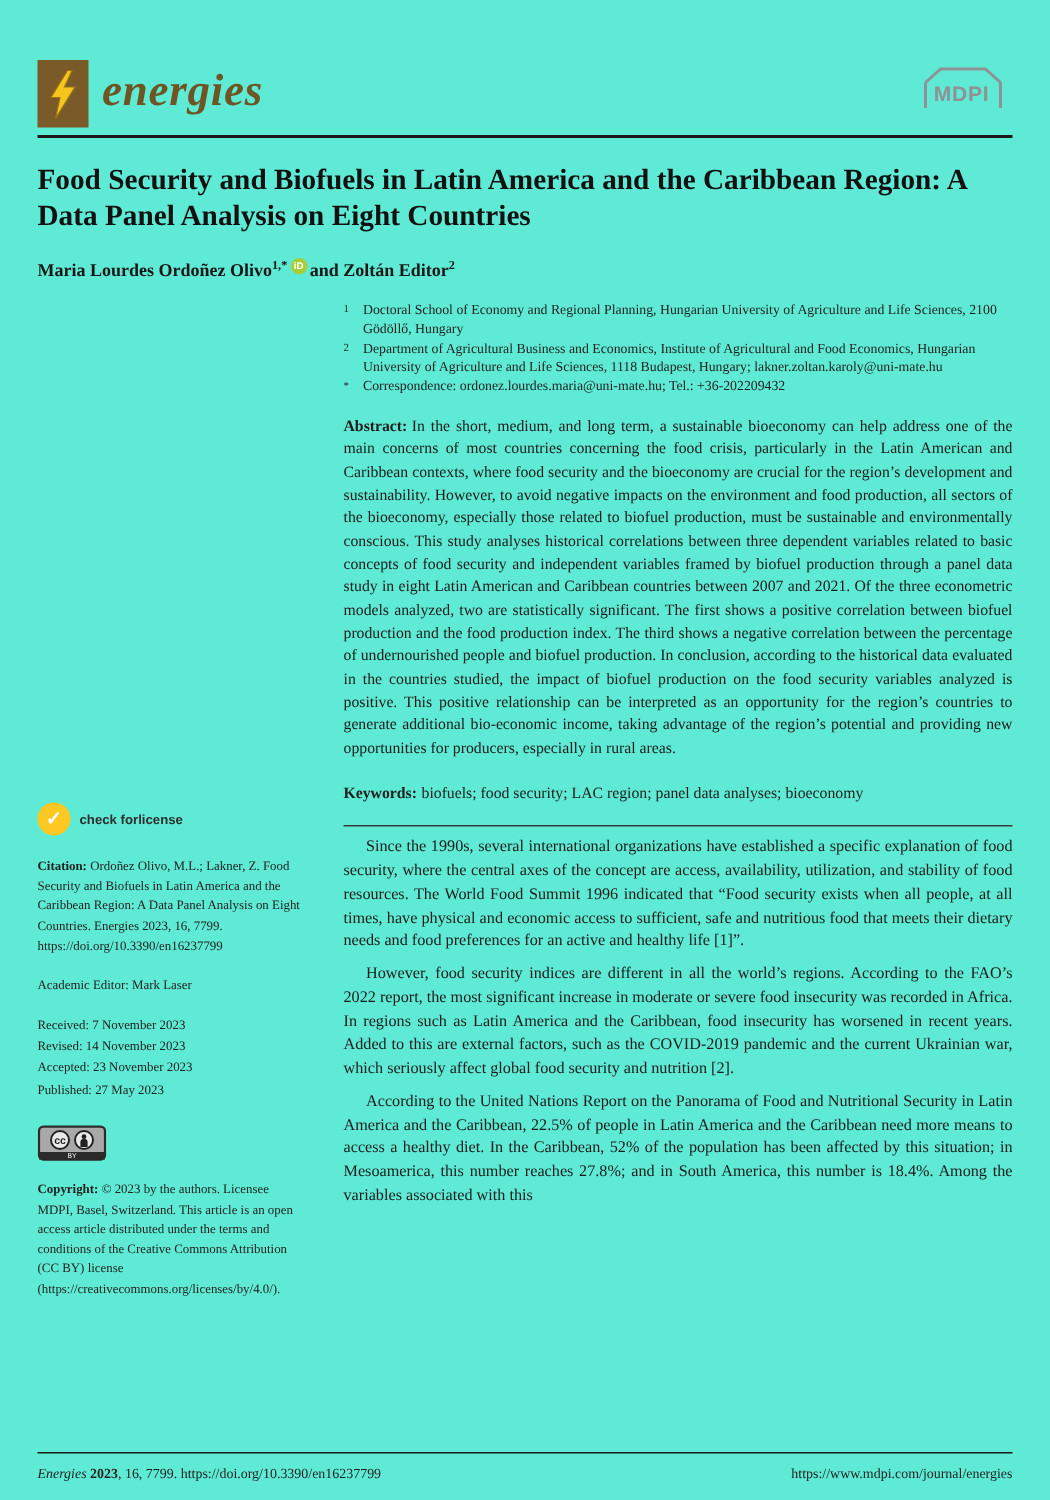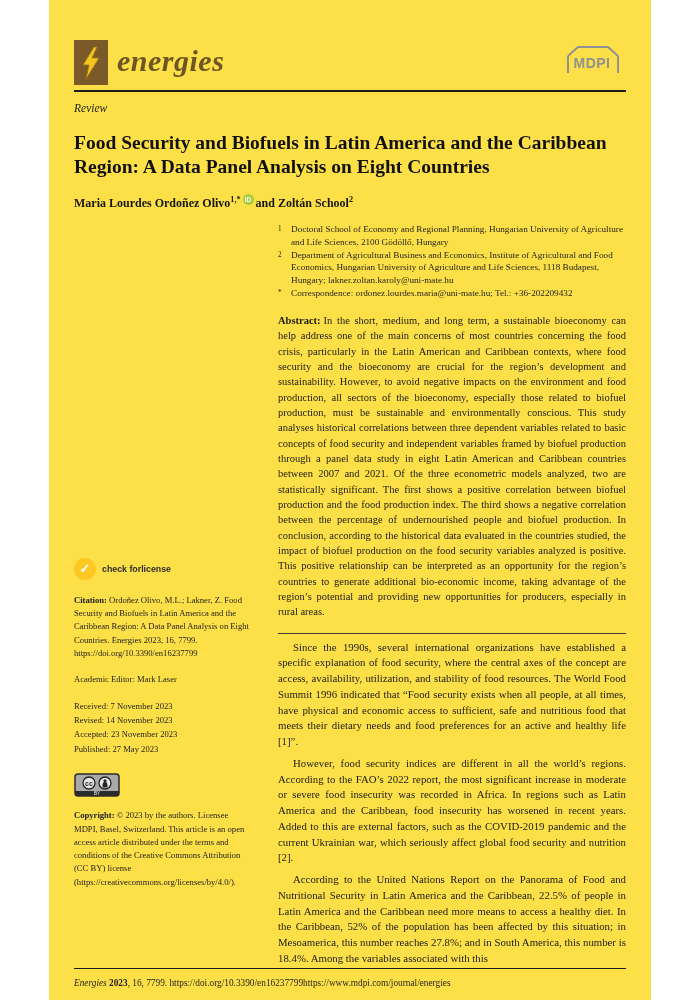--- a/index.html
+++ b/index.html
@@ -1,18 +1,18 @@
 <!DOCTYPE html>
 <html><head>
 <meta charset="utf-8">
 <style>
   * { margin:0; padding:0; box-sizing:border-box; }
   html,body { background:#ffffff; }
   body { font-family:"Liberation Serif", serif; color:#1d1d1d; }
-  .page { position:relative; width:602px; height:1000px; margin:0 auto; background:#fde047; overflow:hidden; }
+  .page { position:relative; width:700px; height:1000px; margin:0 auto; background:#5eead4; overflow:hidden; }
 
   
   .header { padding:40px 25px 0 25px; }
   .header-row { display:flex; align-items:center; justify-content:space-between; }
   .brand { display:flex; align-items:center; gap:9px; }
   .brand-box { width:34px; height:45px; background:#7a5a28; display:flex; align-items:center; justify-content:center; }
   .brand-name { font-style:italic; font-weight:700; font-size:30px; color:#6e5524; letter-spacing:0.5px; line-height:1; padding-bottom:4px; }
   .header-rule { border-bottom:2px solid #1a1a1a; margin-top:5px; }
 
   .content { padding:0 25px; }
@@ -42,21 +42,21 @@
   .affil-mk { width:13px; flex:none; font-size:7.2px; padding-top:1px; text-align:left; }
   .affil-tx { flex:1; }
   .abstract { margin-top:13px; font-size:10.5px; line-height:1.46; text-align:justify; color:#1b1b1b; }
   .abstract b, .keywords b { font-weight:700; margin-right:3px; }
   .keywords { margin-top:15px; font-size:10.5px; line-height:1.45; text-align:justify; }
   .kw-rule { border-top:1.6px solid #3a3a3a; margin-top:13px; }
   .sec-head { margin-top:30px; font-size:11.8px; font-weight:700; color:#141414; }
   .para { margin-top:6px; font-size:10.8px; line-height:1.46; text-align:justify; text-indent:15px; color:#1b1b1b; }
 
   
-  .footer { position:absolute; left:25px; right:25px; bottom:12px; border-top:1.8px solid #1a1a1a; padding-top:9px; display:flex; font-size:9.3px; color:#1f1f1f; }
+  .footer { position:absolute; left:25px; right:25px; bottom:12px; border-top:1.8px solid #1a1a1a; padding-top:9px; display:flex; justify-content:space-between; font-size:9.3px; color:#1f1f1f; }
   .f-journal { font-style:italic; }
   .f-year { font-weight:700; }
 </style>
 </head>
 <body>
 
 <div class="page">
 
   <div class="header">
     <div class="header-row">
@@ -72,26 +72,25 @@
         <svg width="66" height="36" viewBox="0 0 66 36">
           <path d="M8 13 L18 4 H48 L58 13 M58 13 V30 M8 13 V30" fill="none" stroke="#8f9194" stroke-width="2" stroke-linejoin="round"></path>
           <text x="32" y="25" font-size="14" font-weight="bold" text-anchor="middle" fill="#8f9194" font-family="Liberation Sans, sans-serif" letter-spacing="0.5">MDPI</text>
         </svg>
       </div>
     </div>
     <div class="header-rule"></div>
   </div>
 
   <div class="content">
-    <div class="article-type">Review</div>
     <h1 class="title">Food Security and Biofuels in Latin America and the Caribbean Region: A Data Panel Analysis on Eight Countries</h1>
 
     <div class="authors">
       <span>Maria Lourdes Ordoñez Olivo</span><sup class="mk">1,*</sup><span class="orcid">iD</span><span>and</span>
-      <span>Zoltán School</span><sup class="mk">2</sup>
+      <span>Zoltán Editor</span><sup class="mk">2</sup>
     </div>
 
     <div class="body-wrap">
 
       <div class="sidebar">
         <div class="updates">
           <span class="upd-circle">✓</span>
           <span class="upd-text">
             <span>check for</span>
             <span>license</span>
@@ -145,20 +144,23 @@
           <div class="affil-row">
             <span class="affil-mk">*</span>
             <span class="affil-tx">Correspondence: ordonez.lourdes.maria@uni-mate.hu; Tel.: +36-202209432</span>
           </div>
         </div>
 
         <p class="abstract">
           <b>Abstract:</b><span>In the short, medium, and long term, a sustainable bioeconomy can help address one of the main concerns of most countries concerning the food crisis, particularly in the Latin American and Caribbean contexts, where food security and the bioeconomy are crucial for the region’s development and sustainability. However, to avoid negative impacts on the environment and food production, all sectors of the bioeconomy, especially those related to biofuel production, must be sustainable and environmentally conscious. This study analyses historical correlations between three dependent variables related to basic concepts of food security and independent variables framed by biofuel production through a panel data study in eight Latin American and Caribbean countries between 2007 and 2021. Of the three econometric models analyzed, two are statistically significant. The first shows a positive correlation between biofuel production and the food production index. The third shows a negative correlation between the percentage of undernourished people and biofuel production. In conclusion, according to the historical data evaluated in the countries studied, the impact of biofuel production on the food security variables analyzed is positive. This positive relationship can be interpreted as an opportunity for the region’s countries to generate additional bio-economic income, taking advantage of the region’s potential and providing new opportunities for producers, especially in rural areas.</span>
         </p>
 
+        <p class="keywords">
+          <b>Keywords:</b><span>biofuels; food security; LAC region; panel data analyses; bioeconomy</span>
+        </p>
 
         <div class="kw-rule"></div>
 
         <p class="para">Since the 1990s, several international organizations have established a specific explanation of food security, where the central axes of the concept are access, availability, utilization, and stability of food resources. The World Food Summit 1996 indicated that “Food security exists when all people, at all times, have physical and economic access to sufficient, safe and nutritious food that meets their dietary needs and food preferences for an active and healthy life [1]”.</p>
         <p class="para">However, food security indices are different in all the world’s regions. According to the FAO’s 2022 report, the most significant increase in moderate or severe food insecurity was recorded in Africa. In regions such as Latin America and the Caribbean, food insecurity has worsened in recent years. Added to this are external factors, such as the COVID-2019 pandemic and the current Ukrainian war, which seriously affect global food security and nutrition [2].</p>
         <p class="para">According to the United Nations Report on the Panorama of Food and Nutritional Security in Latin America and the Caribbean, 22.5% of people in Latin America and the Caribbean need more means to access a healthy diet. In the Caribbean, 52% of the population has been affected by this situation; in Mesoamerica, this number reaches 27.8%; and in South America, this number is 18.4%. Among the variables associated with this</p>
 
       </div>
     </div>
   </div>

